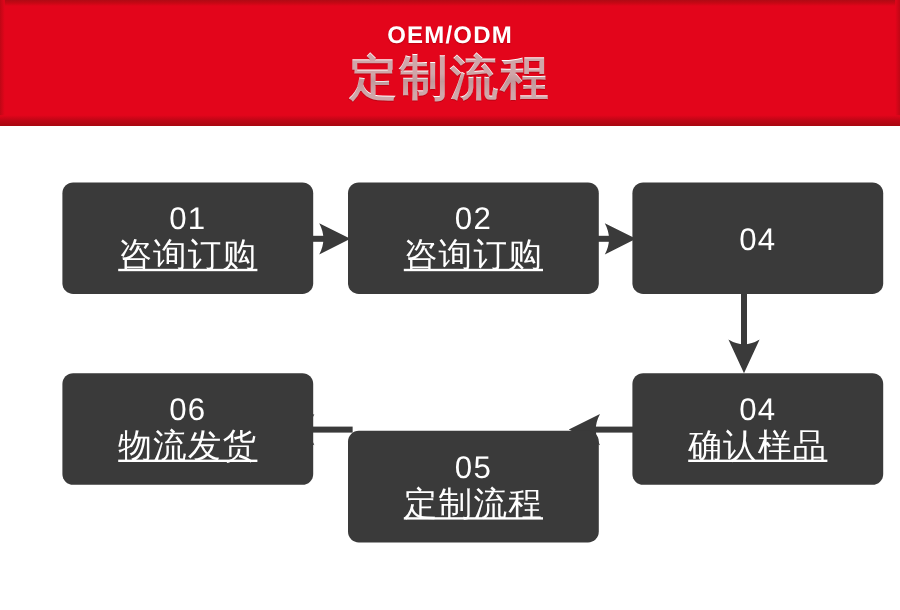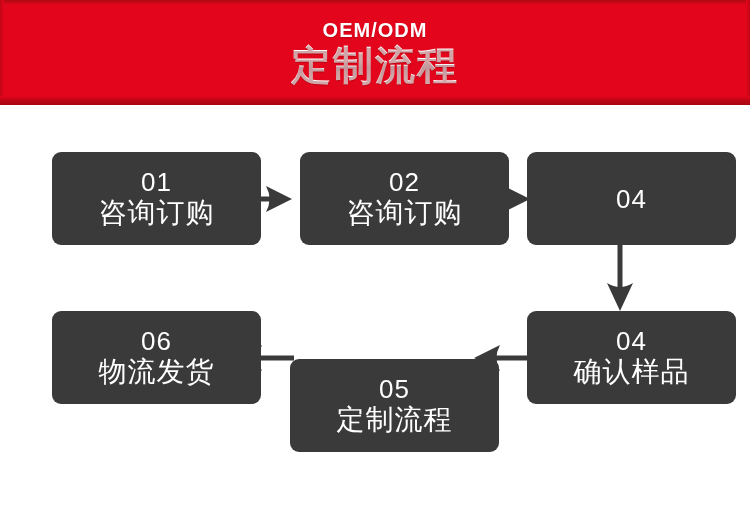--- a/index.html
+++ b/index.html
@@ -115,25 +115,26 @@
     letter-spacing: 1px;
     font-weight: 400;
   }
   .node .label {
     color: #ffffff;
     font-size: 28px;
     line-height: 34px;
     letter-spacing: 1px;
     font-weight: 400;
     margin-top: -1px;
+    text-decoration: underline;
   }
 
   
   #node-01 { left: 52px;  top: 47px; }
-  #node-02 { left: 300px; top: 47px; }
+  #node-02 { left: 290px; top: 47px; }
   #node-03 { left: 527px; top: 47px; }
   
   #node-06 { left: 52px;  top: 206px; }
   #node-05 { left: 290px; top: 206px; margin-top: 48px; }
   #node-04 { left: 527px; top: 206px; }
 
   .arrow {
     position: absolute;
     z-index: 2;
   }

